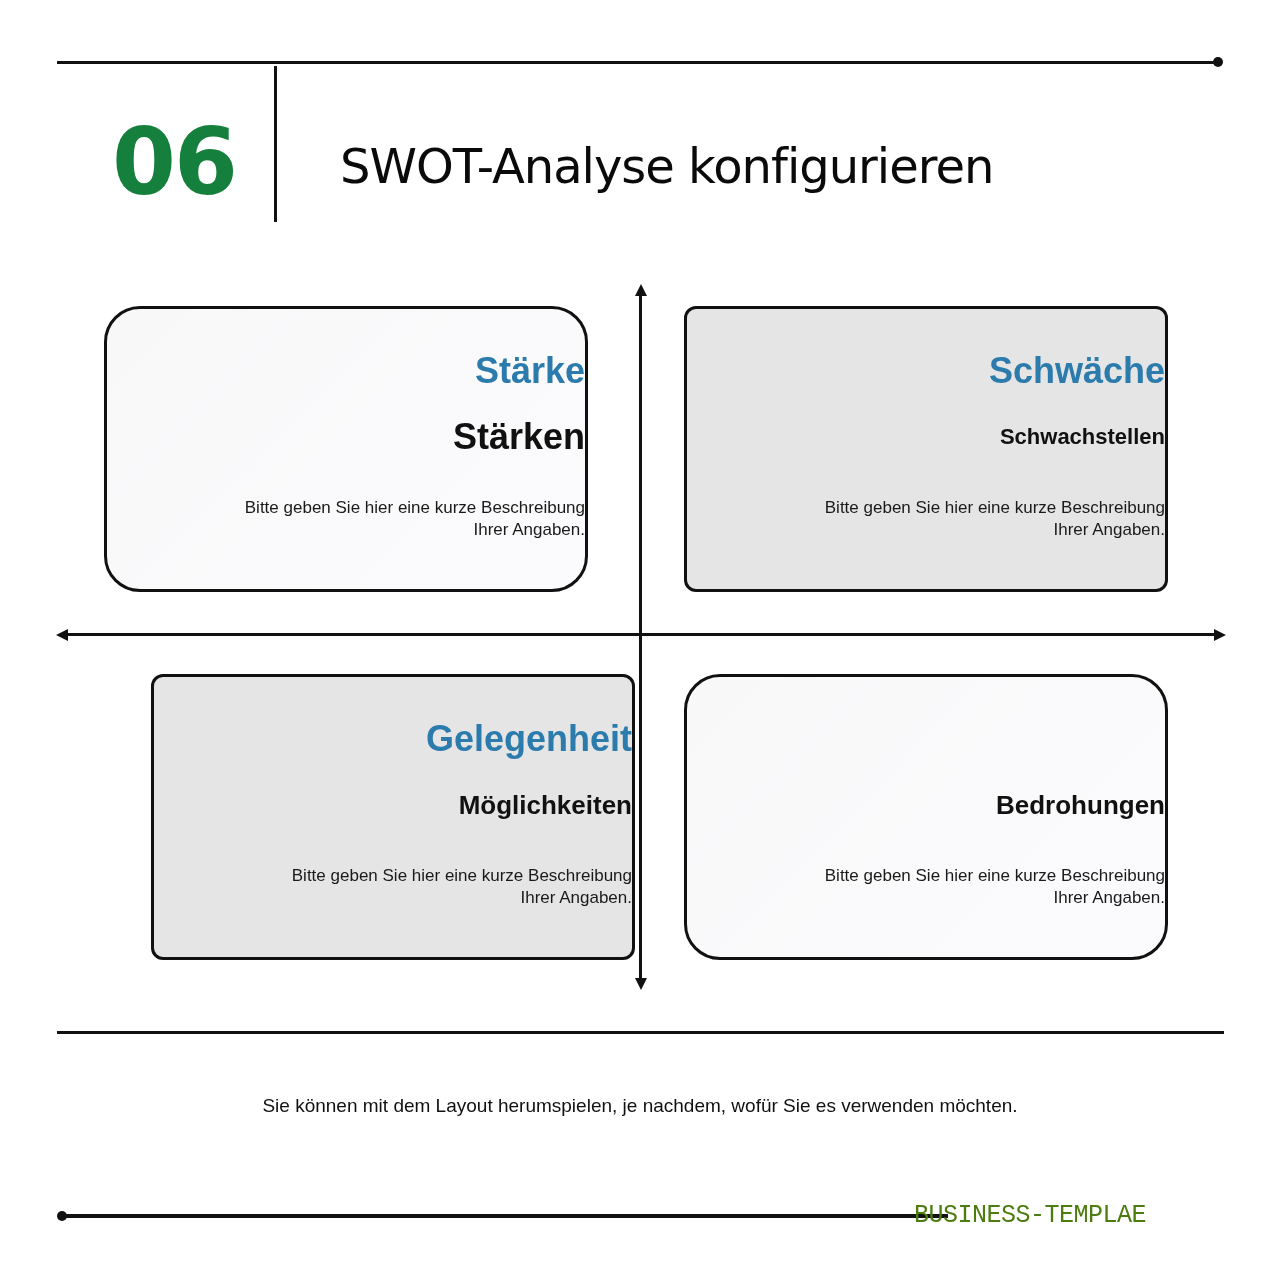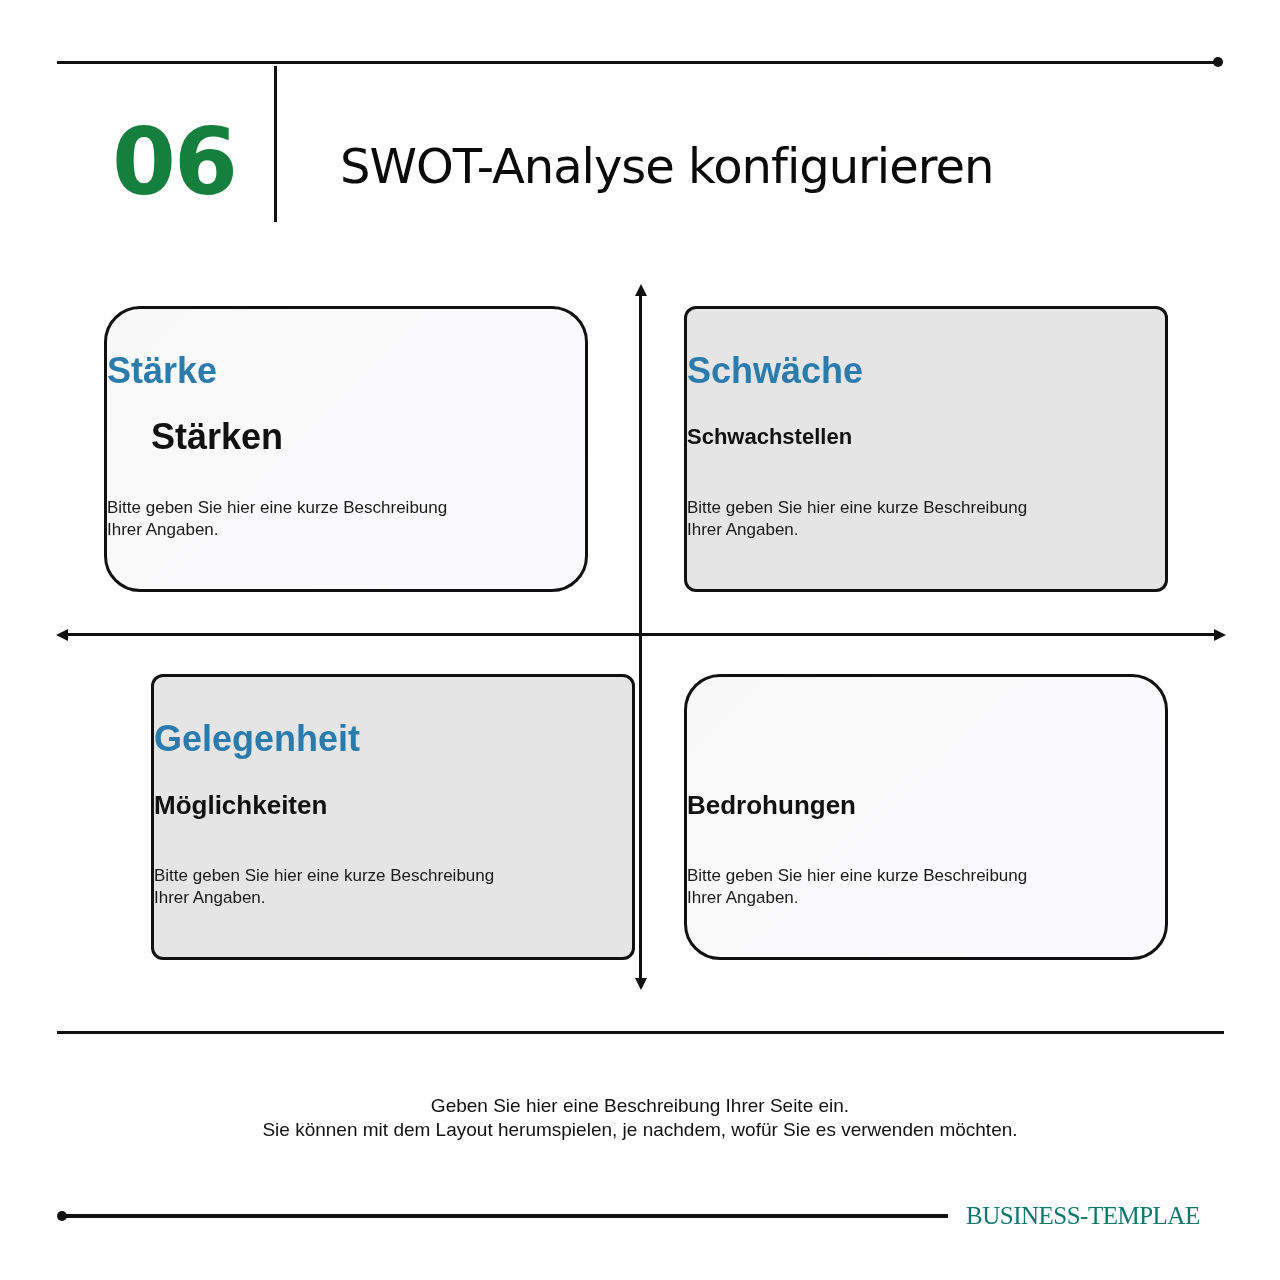--- a/index.html
+++ b/index.html
@@ -2,35 +2,35 @@
 <html><head>
 <meta charset="utf-8">
 <style>
   html, body { margin:0; padding:0; }
   body { width:1280px; height:1280px; background:#ffffff; position:relative; overflow:hidden; font-family:"Liberation Sans", sans-serif; color:#111; }
   .hline { position:absolute; background:#111; }
   .dot { position:absolute; width:10px; height:10px; border-radius:50%; background:#111; }
   .num { position:absolute; left:112px; top:108px; font-family:"DejaVu Sans", sans-serif; font-size:92px; font-weight:bold; letter-spacing:-2px; line-height:110px; color:#15803d; }
   .vsep { position:absolute; left:274px; top:66px; width:3px; height:156px; background:#111; }
   .title { position:absolute; left:340px; top:126px; width:880px; font-family:"DejaVu Sans", sans-serif; font-size:48px; line-height:80px; color:#0a0a0a; letter-spacing:-1px; white-space:nowrap; }
-  .card { position:absolute; width:484px; height:286px; border:3px solid #111; border-radius:36px; box-sizing:border-box; text-align:left; }
+  .card { position:absolute; width:484px; height:286px; border:3px solid #111; border-radius:36px; box-sizing:border-box; text-align:right; }
   .card.light { background:linear-gradient(135deg,#f8f8f9,#fbfbfd); }
   .card.gray { background:#e5e5e5;border-radius:12px; }
   .card-title { position:absolute; left:0; right:0; top:40px; font-size:36px; font-weight:bold; color:#2b7bad; line-height:44px; }
   .card-sub { position:absolute; left:0; right:0; top:108px; font-weight:bold; color:#111; line-height:40px; }
   .card-desc { position:absolute; left:0; right:0; top:188px; font-size:17px; line-height:22px; color:#1a1a1a; }
   .axis-v { position:absolute; left:639px; top:292px; width:3px; height:686px; background:#111; }
   .axis-h { position:absolute; left:64px; top:633px; width:1152px; height:3px; background:#111; }
   .arrow { position:absolute; width:0; height:0; }
   .arrow.up { left:635px; top:284px; border-left:6px solid transparent; border-right:6px solid transparent; border-bottom:12px solid #111; }
   .arrow.down { left:635px; top:978px; border-left:6px solid transparent; border-right:6px solid transparent; border-top:12px solid #111; }
   .arrow.left { left:56px; top:629px; border-top:6px solid transparent; border-bottom:6px solid transparent; border-right:12px solid #111; }
   .arrow.right { left:1214px; top:629px; border-top:6px solid transparent; border-bottom:6px solid transparent; border-left:12px solid #111; }
   .footer-text { position:absolute; left:0; width:1280px; top:1094px; text-align:center; font-size:19px; line-height:24px; color:#111; }
-  .brand { position:absolute; left:966px; top:1200px; font-family:Liberation Serif, serif; font-size:25px; line-height:32px; color:#0f766e; letter-spacing:-0.5px; }
+  .brand { position:absolute; left:914px; top:1200px; font-family:Liberation Mono, monospace; font-size:25px; line-height:32px; color:#4d7c0f; letter-spacing:-0.5px; }
 </style>
 </head>
 <body>
 
 <div class="hline" style="left:57px; top:61px; width:1160px; height:3px;"></div>
 <div class="dot" style="left:1213px; top:57px;"></div>
 
 <div class="num">06</div>
 <div class="vsep"></div>
 <div class="title">SWOT-Analyse konfigurieren</div>
@@ -73,19 +73,18 @@
   <div class="card-sub" style="font-size:26px;">Bedrohungen</div>
   <div class="card-desc">
     <div>Bitte geben Sie hier eine kurze Beschreibung</div>
     <div>Ihrer Angaben.</div>
   </div>
 </div>
 
 <div class="hline" style="left:57px; top:1031px; width:1167px; height:3px;"></div>
 
 <div class="footer-text">
-  <div>Geben Sie hier eine Beschreibung Ihrer Seite ein.</div>
   <div>Sie können mit dem Layout herumspielen, je nachdem, wofür Sie es verwenden möchten.</div>
 </div>
 
 <div class="dot" style="left:57px; top:1211px;"></div>
 <div class="hline" style="left:62px; top:1214px; width:886px; height:4px;"></div>
 <div class="brand">BUSINESS-TEMPLAE</div>
 
 </body></html>

